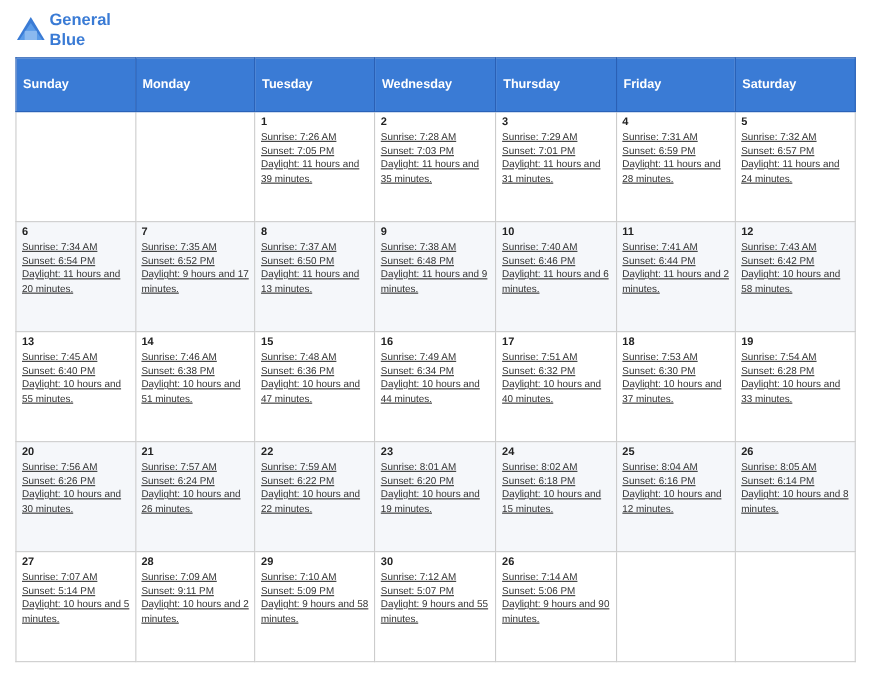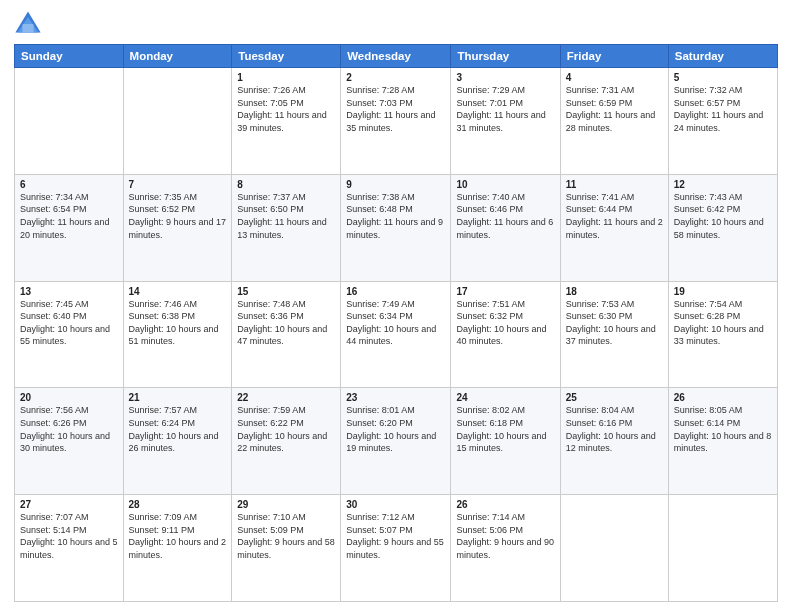--- a/index.html
+++ b/index.html
@@ -58,21 +58,21 @@
     .calendar {
       width: 100%;
       border-collapse: collapse;
       flex: 1;
     }
     .calendar th {
       background: #3a7bd5;
       color: #fff;
       font-size: 11.5px;
       font-weight: bold;
-      padding: 5px 6px;
+      padding: 18px 6px;
       text-align: left;
       border: 1px solid #2a60b5;
     }
     .calendar td {
       border: 1px solid #ccc;
       vertical-align: top;
       padding: 4px 5px;
       width: 113px;
       font-size: 9.5px;
       color: #222;
@@ -84,39 +84,44 @@
     .day-number {
       font-weight: bold;
       font-size: 10px;
       display: block;
       margin-bottom: 1px;
     }
     .day-info {
       font-size: 9px;
       line-height: 1.4;
       color: #333;
+      text-decoration: underline;
     }
     .empty-cell {
       background: #fff !important;
     }
     .calendar tr:nth-child(even) .empty-cell {
       background: #f5f7fa !important;
     }
   </style>
 </head>
 <body>
 
 <div class="page">
   <div class="header">
     <div class="logo">
       <svg class="logo-icon" viewBox="0 0 40 40" xmlns="http://www.w3.org/2000/svg">
         <polygon points="20,2 38,32 2,32" fill="#3a7bd5"></polygon>
         <polygon points="20,10 35,32 5,32" fill="#5a9be8"></polygon>
         <rect x="12" y="20" width="16" height="12" fill="#fff" opacity="0.3"></rect>
       </svg>
+      <div class="logo-text">
+        <div><span>General</span></div>
+        <div><span style="color:#3a7bd5">Blue</span></div>
+      </div>
     </div>
     <div class="title-block">
       <div class="month-title"></div>
       <div class="subtitle"></div>
     </div>
   </div>
 
   <table class="calendar">
     <thead>
       <tr>

